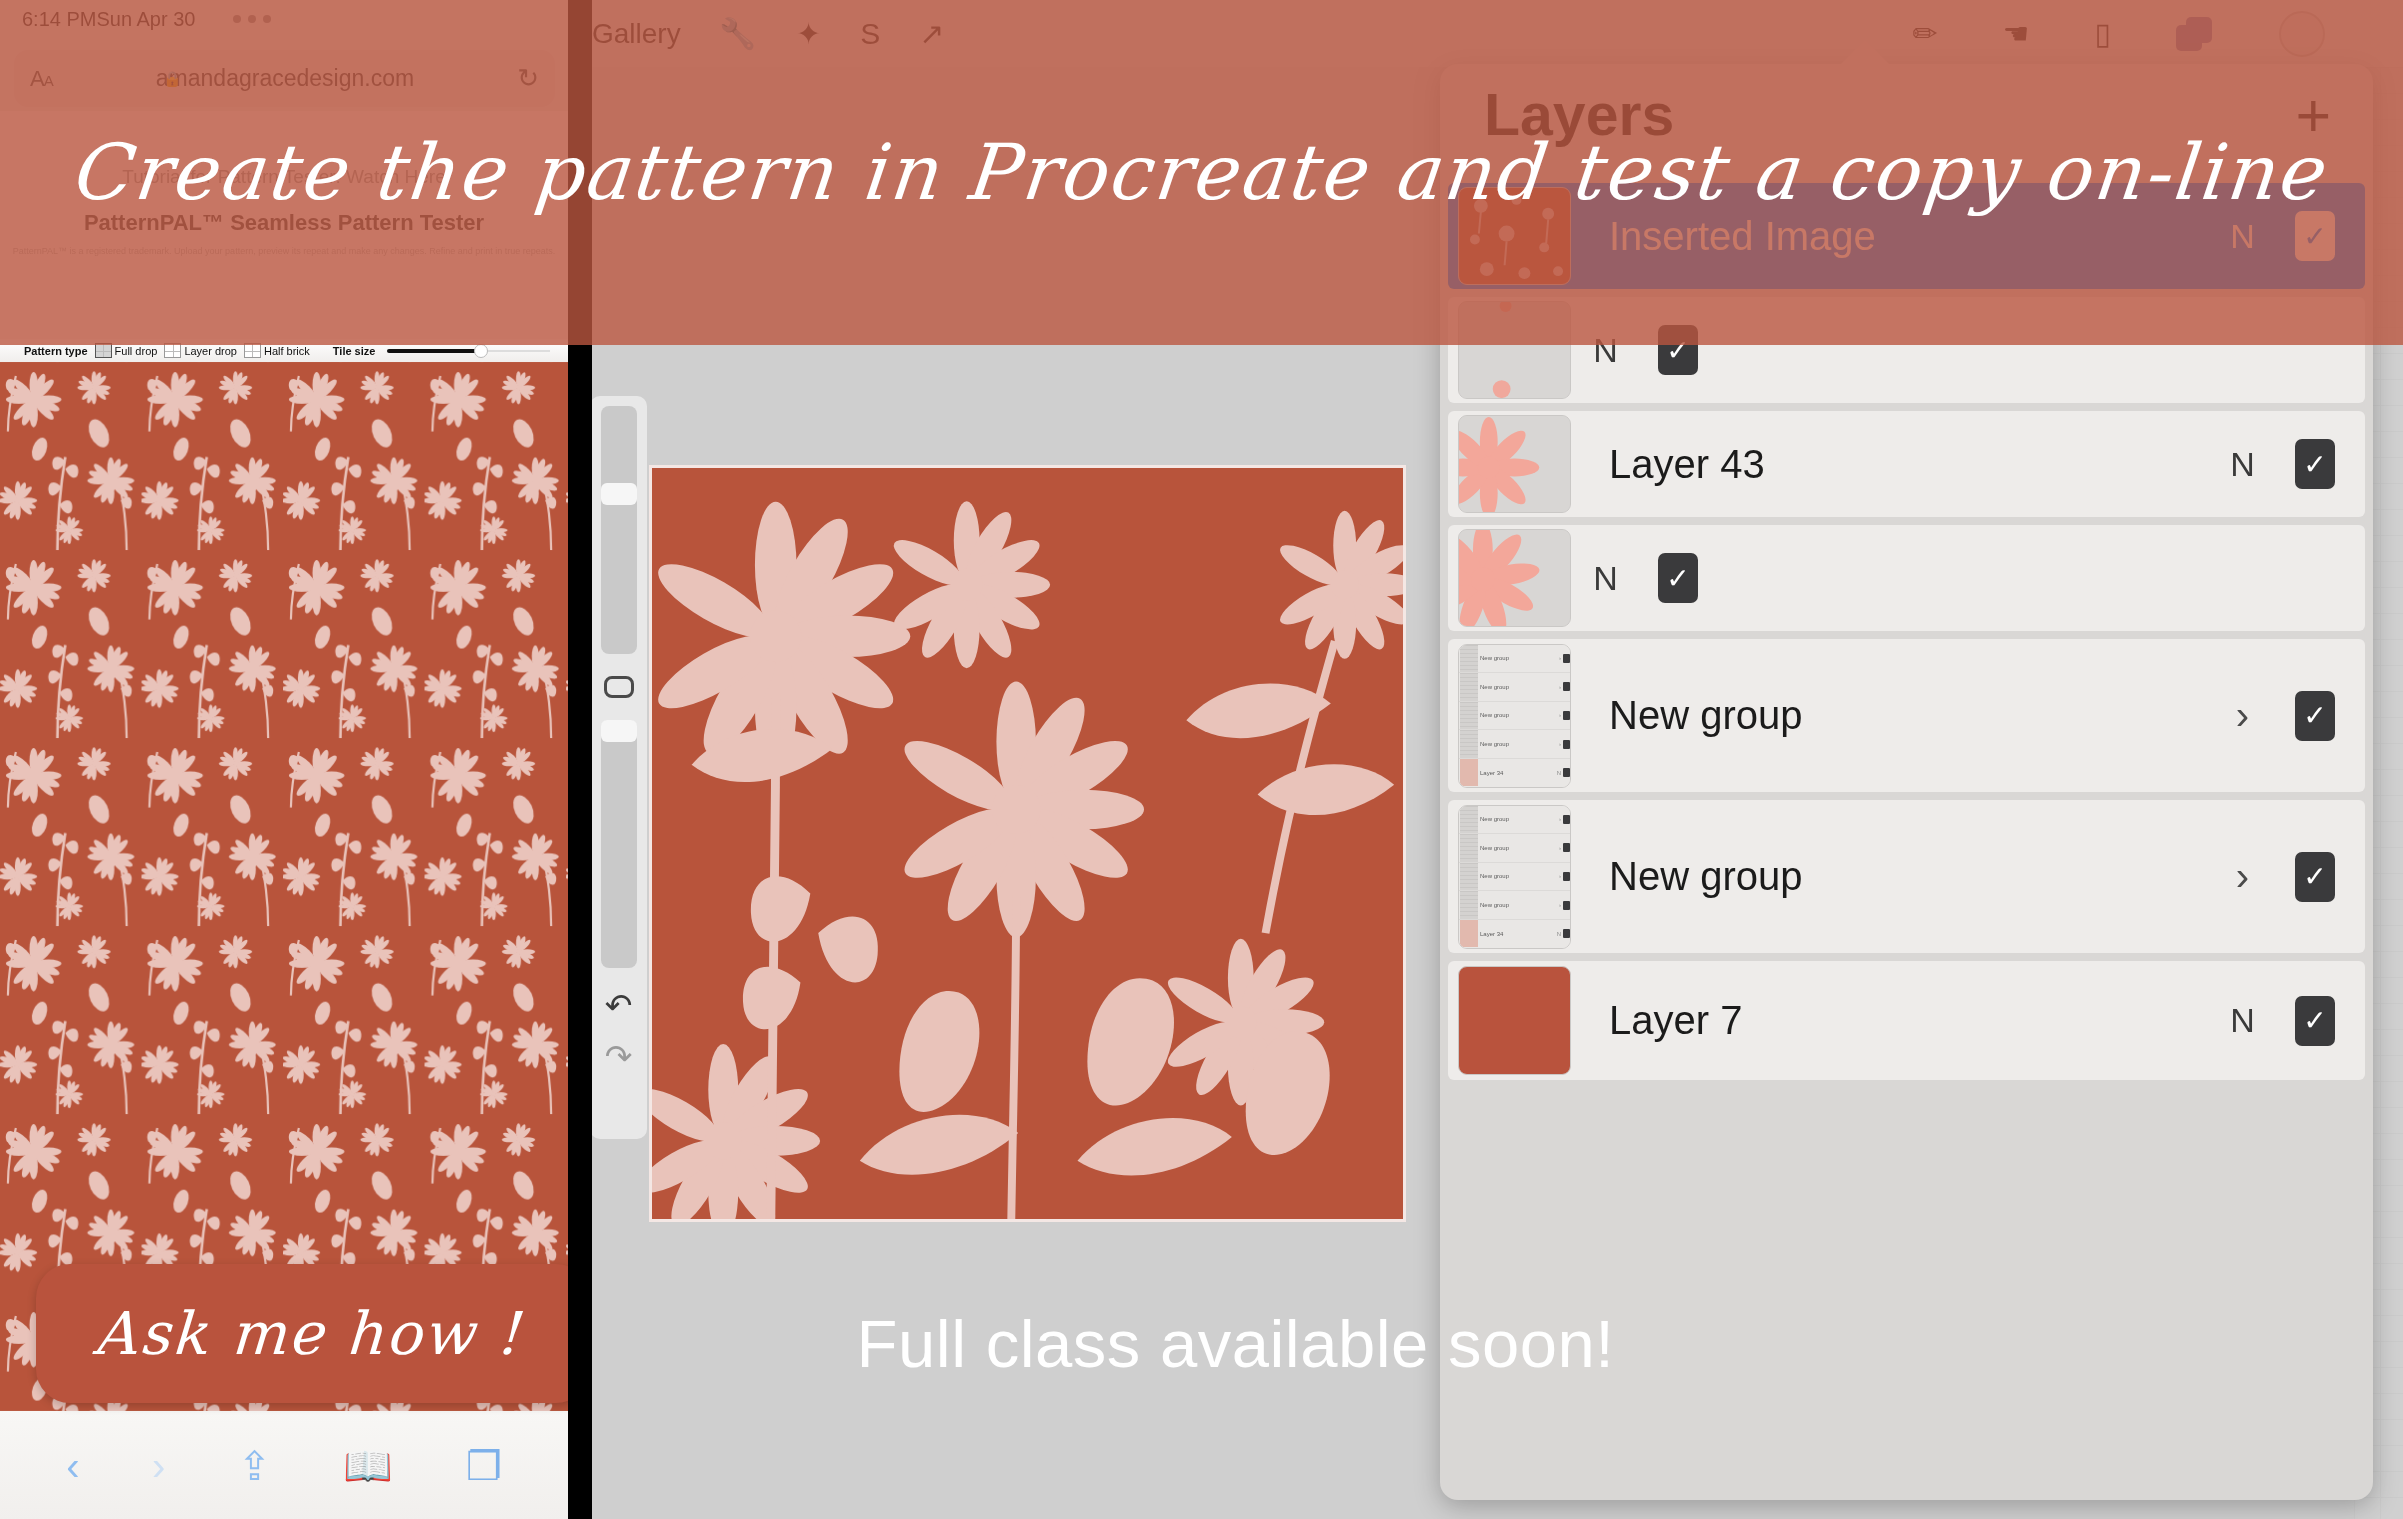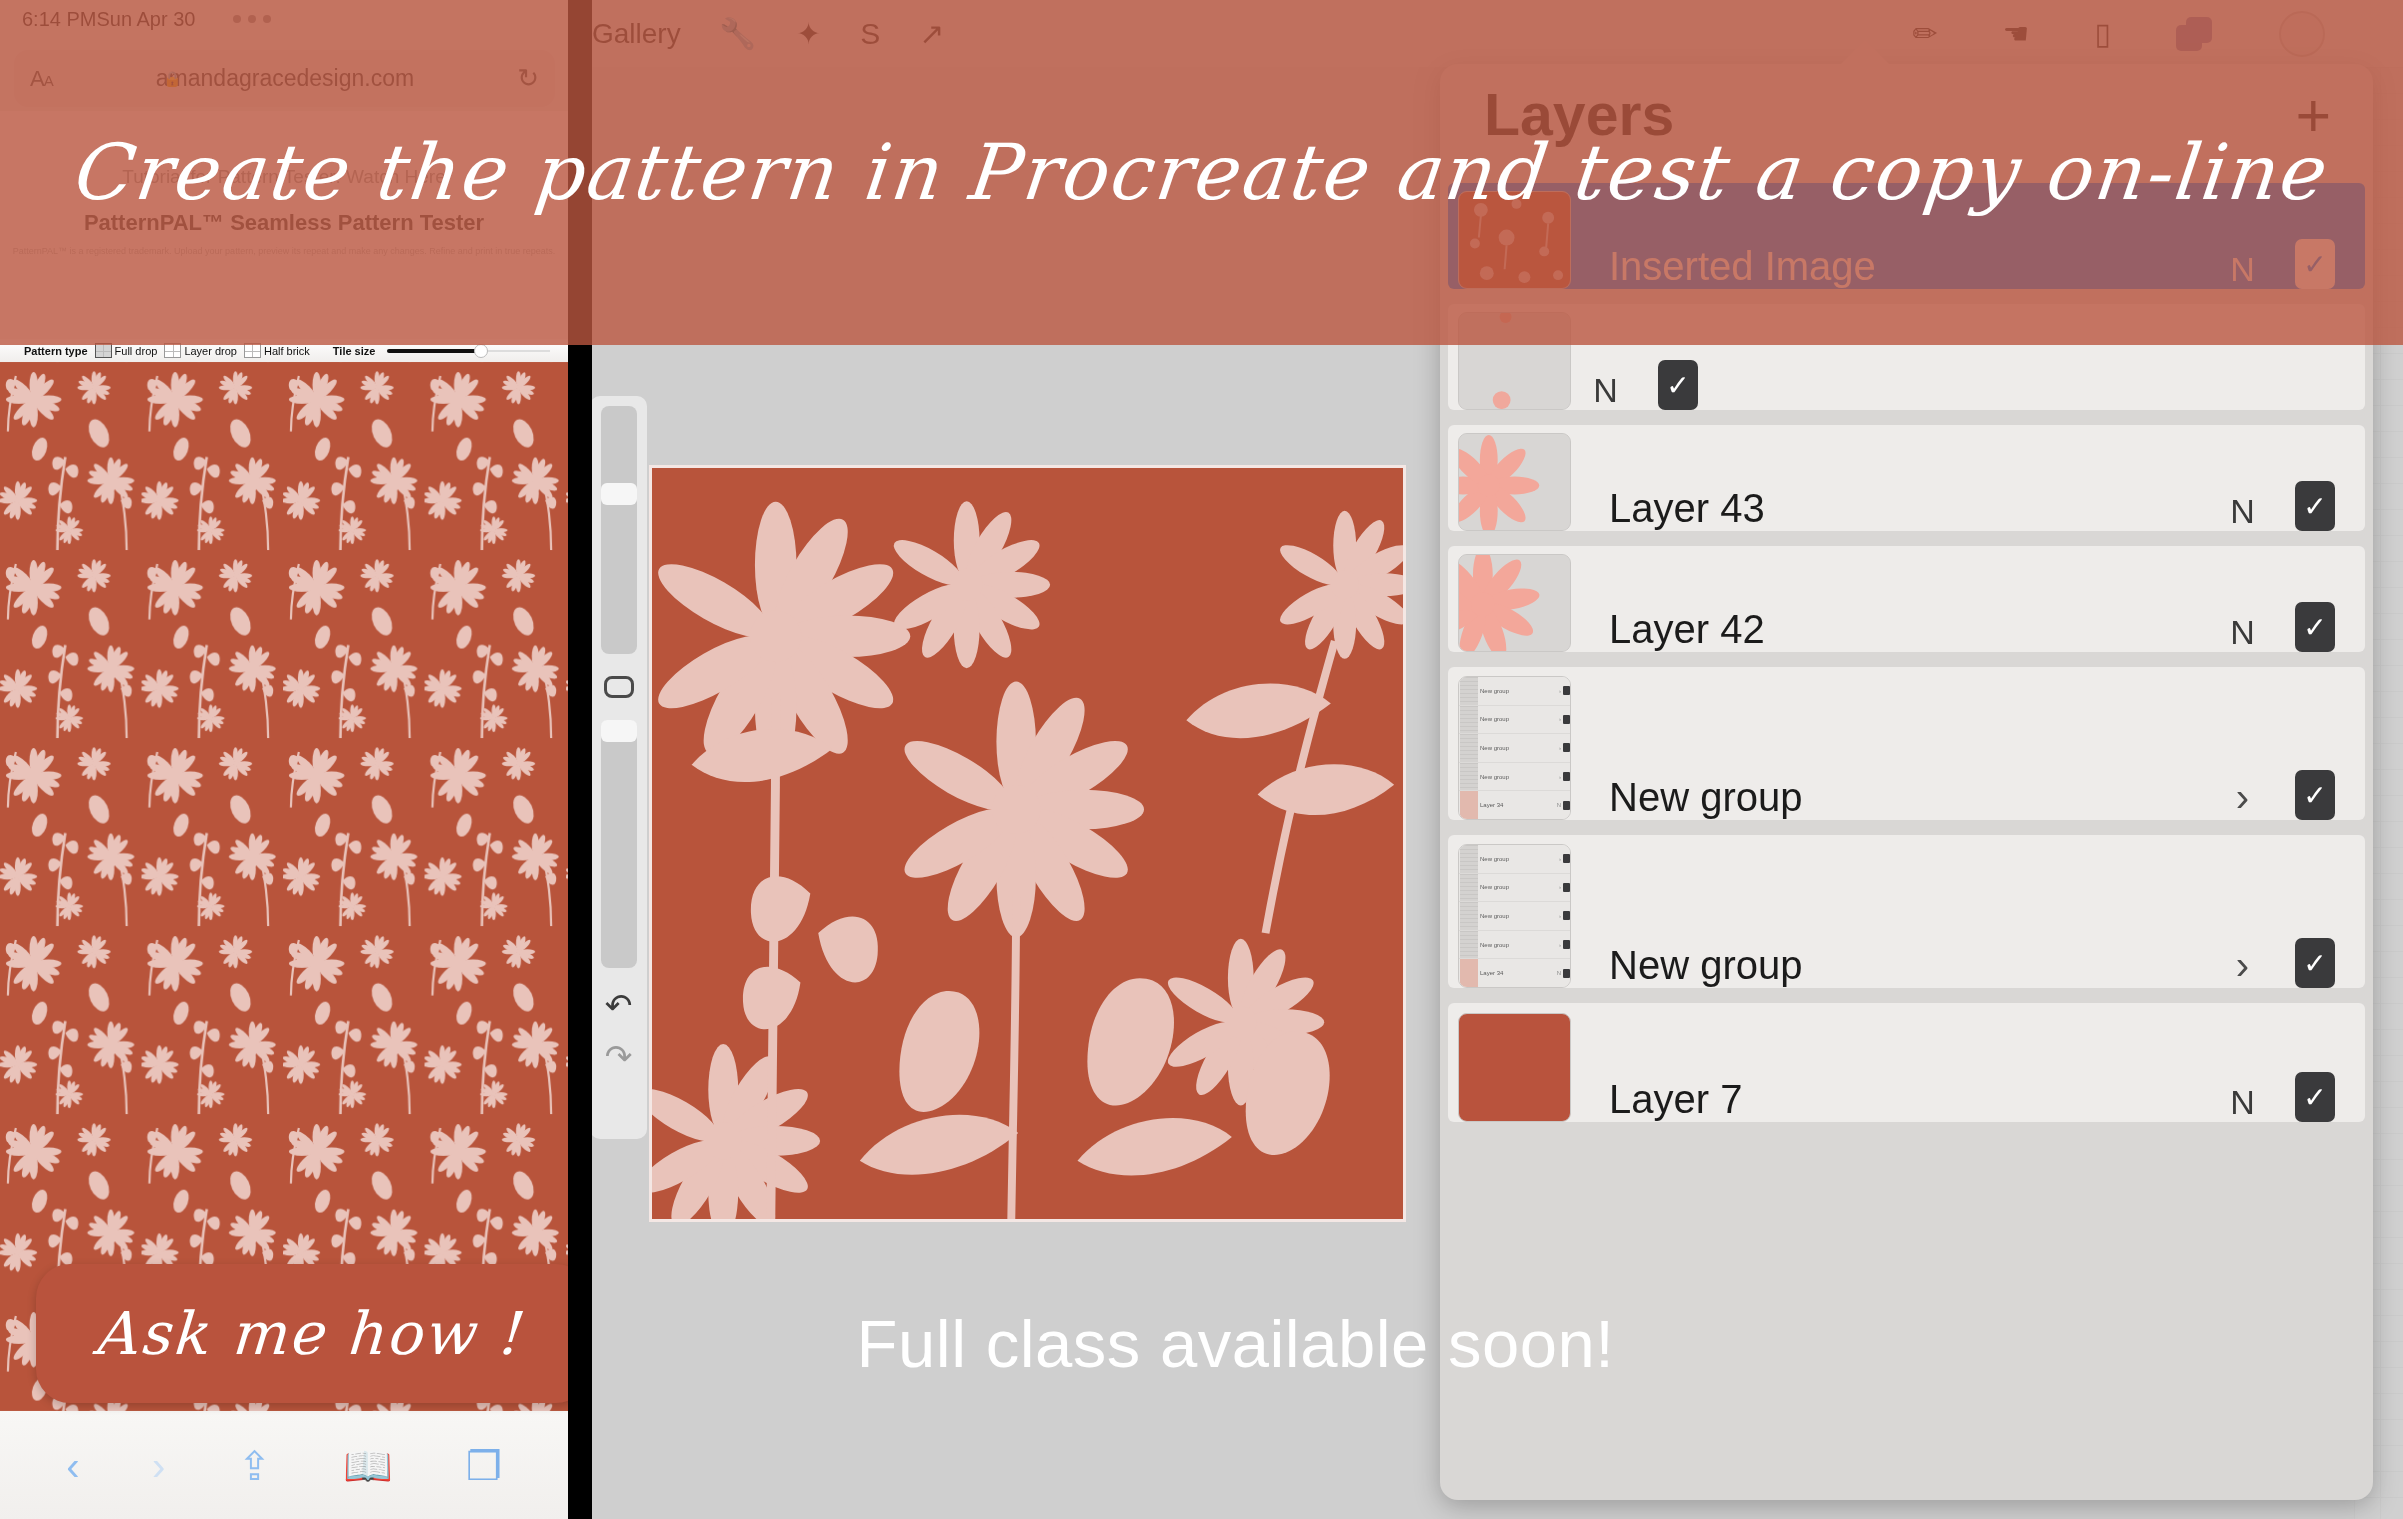--- a/index.html
+++ b/index.html
@@ -175,22 +175,22 @@
     border-right:26px solid transparent; border-bottom:26px solid #d9d7d5;
   }
   #layers-head {
     height:119px; display:flex; align-items:center;
     padding:0 42px 17px 44px; justify-content:space-between;
   }
   #layers-title { font-size:59px; font-weight:bold; color:#1c1c1c; }
   #layers-add { font-size:61px; color:#1c1c1c; font-weight:300; line-height:1; }
 
   .layer-row {
-    display:flex; align-items:flex-end; height:106px;
-    background:#eeecea; margin:0 8px 15px 8px; border-radius:6px;
+    display:flex; align-items:center; height:106px;
+    background:#eeecea; margin:0 8px 8px 8px; border-radius:6px;
     padding-left:10px; position:relative;
   }
   .layer-row.selected { background:#0a84ff; }
   .layer-row.selected .layer-name,
   .layer-row.selected .layer-blend { color:#fff; }
 
   .layer-thumb {
     width:113px; height:98px; border-radius:9px; background:#d6d4d2;
     overflow:hidden; flex:0 0 auto; border:1px solid #cac8c6;
     position:relative;
@@ -539,21 +539,20 @@
             <ellipse cx="0" cy="-30" rx="10" ry="28" transform="rotate(120)"></ellipse>
             <ellipse cx="0" cy="-30" rx="10" ry="28" transform="rotate(160)"></ellipse>
             <ellipse cx="0" cy="-30" rx="10" ry="28" transform="rotate(200)"></ellipse>
             <ellipse cx="0" cy="-30" rx="10" ry="28" transform="rotate(240)"></ellipse>
             <ellipse cx="0" cy="-30" rx="10" ry="28" transform="rotate(280)"></ellipse>
             <ellipse cx="0" cy="-30" rx="10" ry="28" transform="rotate(320)"></ellipse>
             <circle r="12"></circle>
           </g>
         </svg>
       </span>
-      <span class="layer-name">Layer 42</span>
       <span class="layer-blend">N</span>
       <span class="layer-check">✓</span>
     </div>
 
     <div class="layer-row" style="height:153px">
       <span class="layer-thumb" style="height:144px">
         <span class="mini-stack">
           <span class="mini-row">
             <span class="mini-sq"></span>
             <span class="mini-txt">New group</span>

